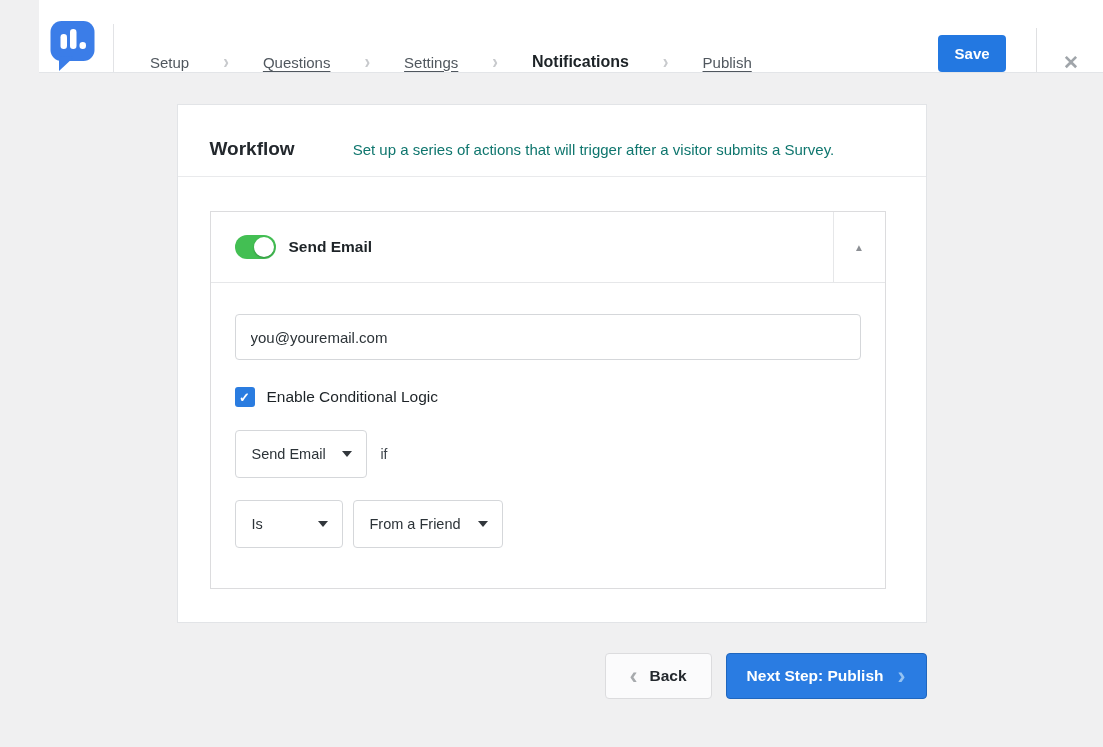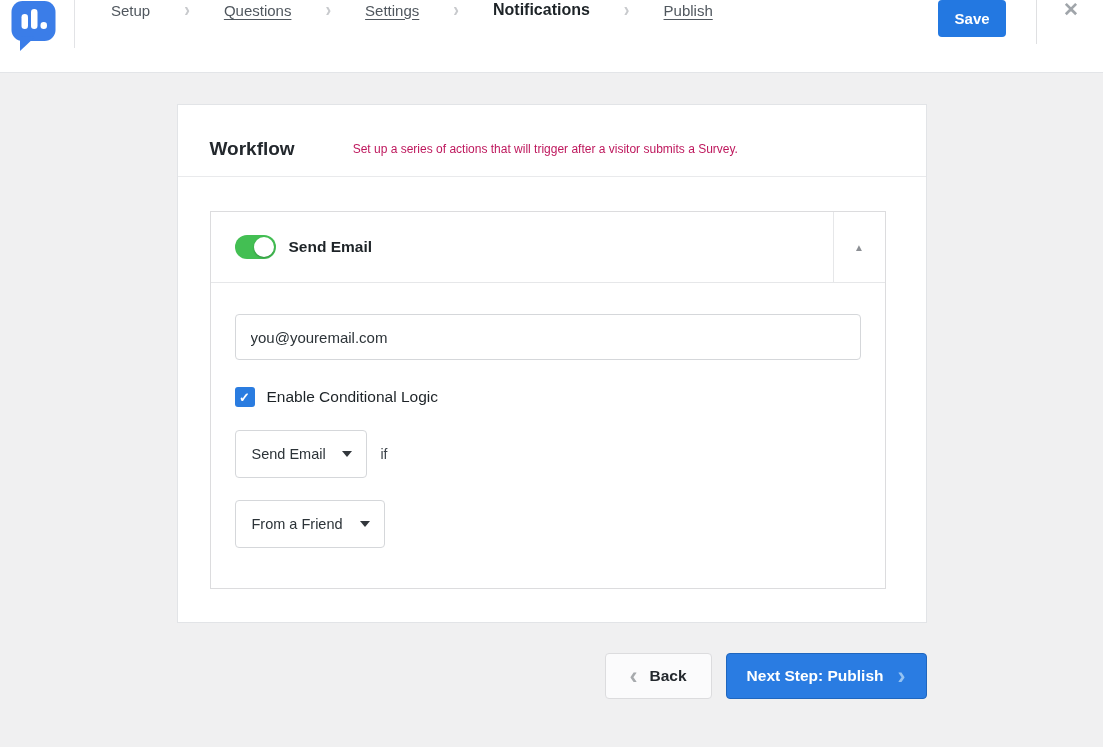--- a/index.html
+++ b/index.html
@@ -7,22 +7,23 @@
     width: 1103px; height: 747px;
     background: #f0f0f1;
     font-family: "Liberation Sans", sans-serif;
     overflow: hidden;
     color: #1d2327;
   }
   
   .topbar {
     height: 73px; background: #ffffff;
     border-bottom: 1px solid #e3e5e8;
-    display: flex; align-items: flex-start;
+    display: flex; align-items: flex-end;
     padding: 0 24px 0 11px;
+    margin-left: 39px;
   }
   .logo { width: 45px; height: 52px; flex: 0 0 auto; cursor: pointer; }
   .topbar-divider {
     width: 1px; height: 48px; background: #e2e3e6; margin-left: 18px;
   }
   .breadcrumb {
     display: flex; align-items: center; margin-left: 36px;
     font-size: 15px; color: #50575e;
   }
   .crumb { cursor: pointer; white-space: nowrap; }
@@ -51,21 +52,21 @@
   .card {
     width: 750px; margin: 31px auto 0;
     background: #fff; border: 1px solid #e2e4e7;
   }
   .card-header {
     display: flex; align-items: center;
     padding: 33px 32px 16px 32px;
     border-bottom: 1px solid #e9eaec;
   }
   .card-title { font-size: 19px; font-weight: bold; color: #23282d; }
-  .card-desc { font-size: 12px; color: #be185d; margin-left: 58px; }
+  .card-desc { font-size: 15px; color: #0f766e; margin-left: 58px; }
   .card-body { padding: 34px 40px 33px 32px; }
   
   .panel { border: 1px solid #dcdcde; background: #fff; }
   .panel-header {
     display: flex; align-items: stretch; height: 71px;
     border-bottom: 1px solid #e6e7e9;
   }
   .panel-header-left {
     display: flex; align-items: center; padding-left: 24px; flex: 1;
   }
@@ -209,20 +210,24 @@
 
         <div class="action-row">
           <div class="select sel-action">
             <span>Send Email</span>
             <span class="caret"></span>
           </div>
           <span class="if-label">if</span>
         </div>
 
         <div class="cond-row">
+          <div class="select sel-op">
+            <span>Is</span>
+            <span class="caret"></span>
+          </div>
           <div class="select sel-value">
             <span>From a Friend</span>
             <span class="caret"></span>
           </div>
         </div>
       </div>
 
     </div>
   </div>
 </div>

